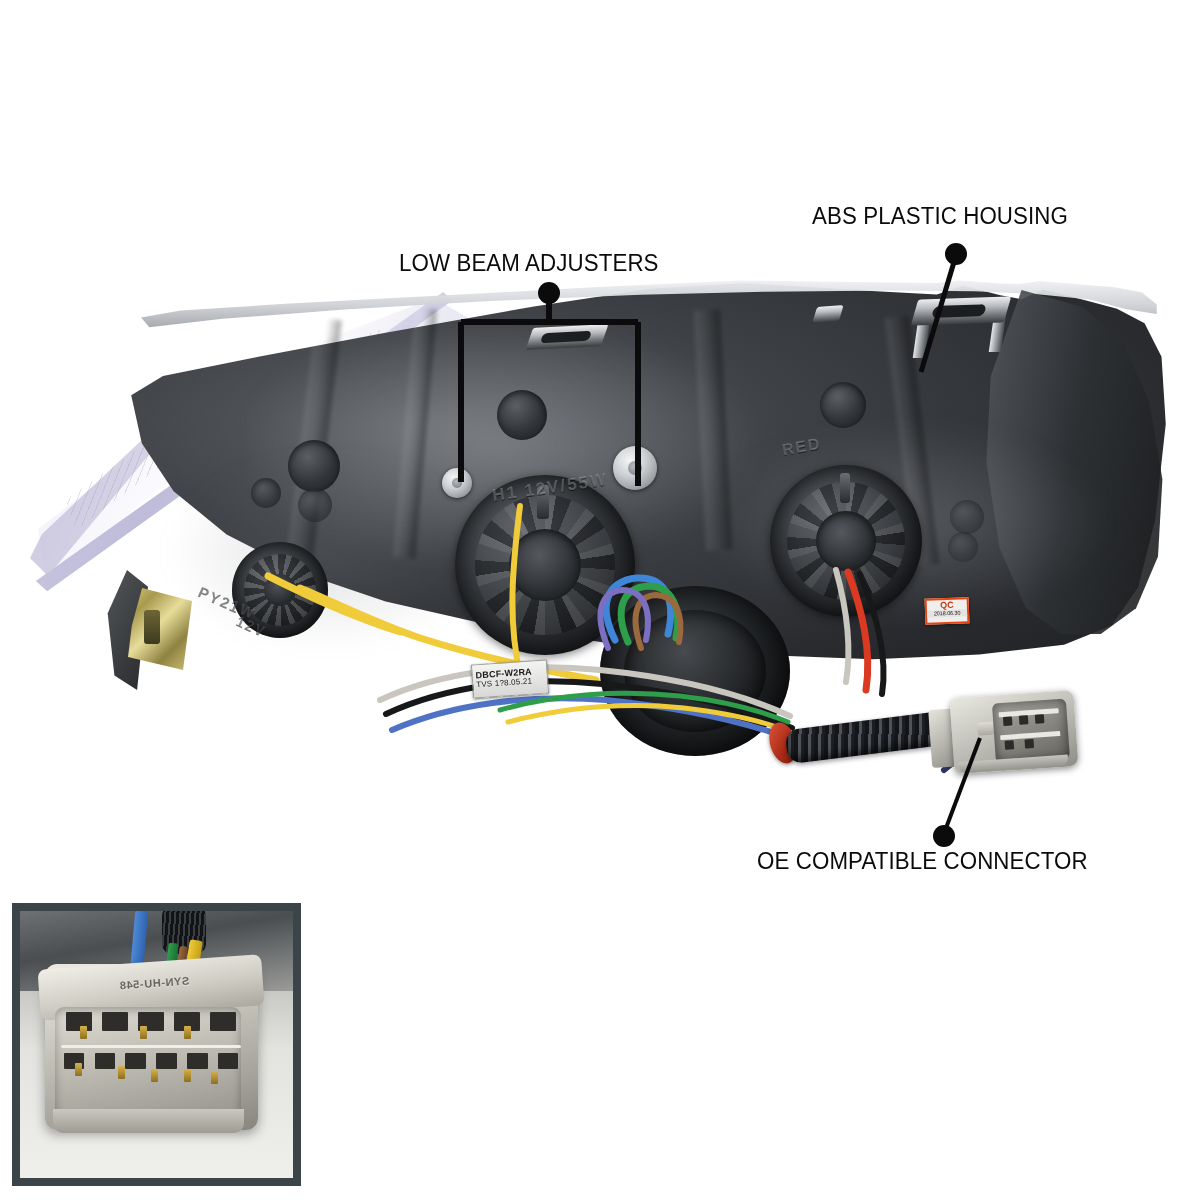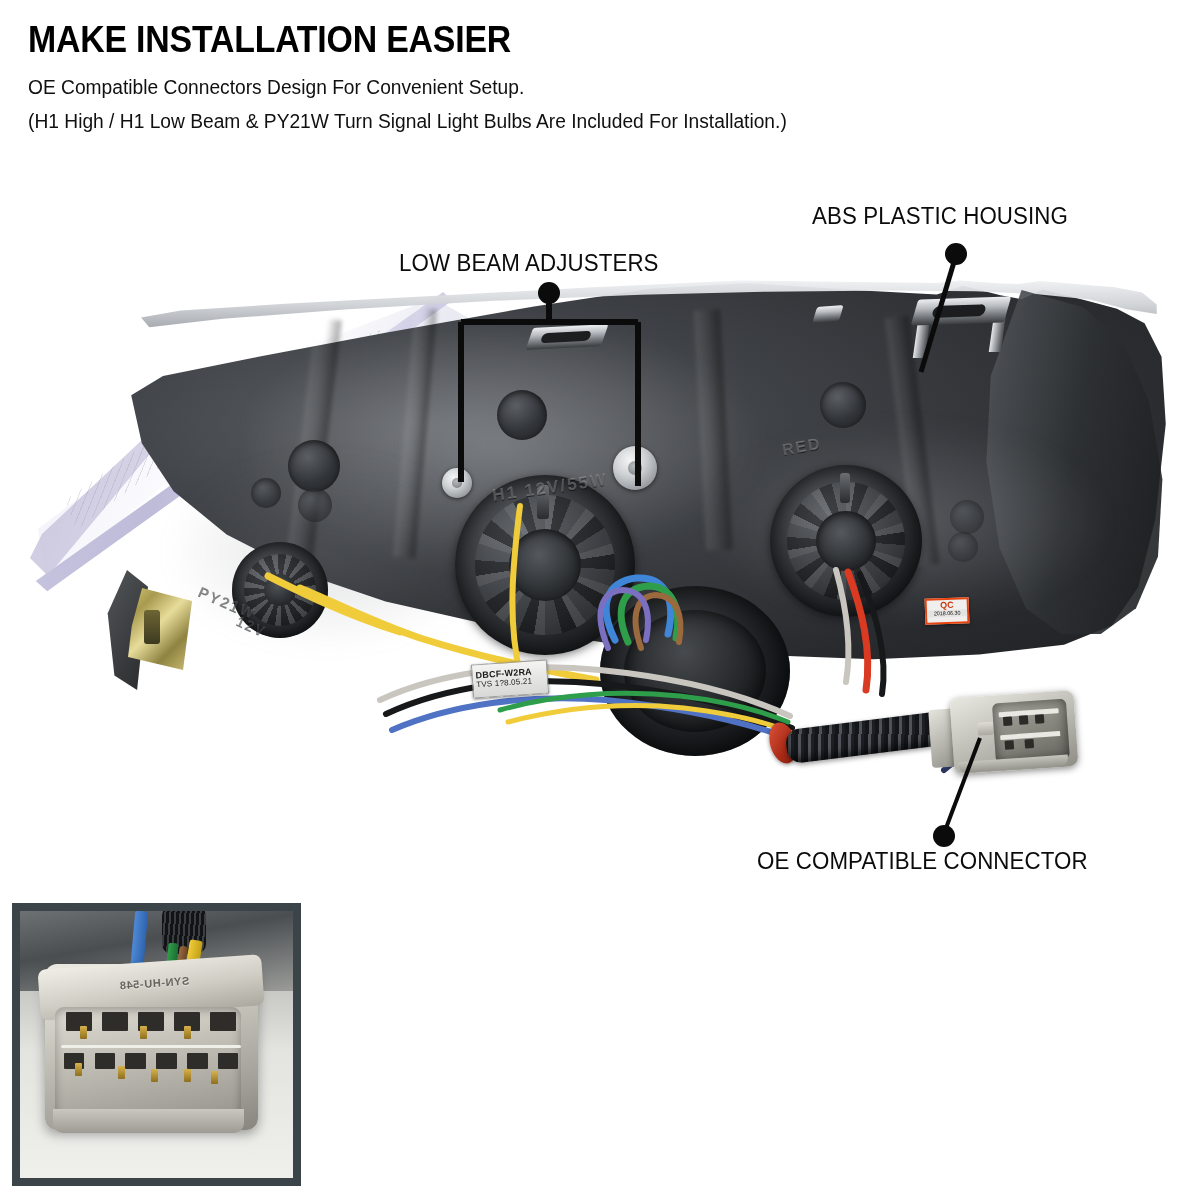--- a/index.html
+++ b/index.html
@@ -385,25 +385,20 @@
   #inset .conn-lipbot{
     position:absolute;left:12%;top:74%;width:70%;height:9%;border-radius:0 0 10px 10px;
     background:linear-gradient(180deg,#c9c7be,#9d9b93);
   }
 </style>
 </head>
 <body>
 
 <div class="stage">
 
-  <div id="header">
-    <div id="title">MAKE INSTALLATION EASIER</div>
-    <div class="subline">OE Compatible Connectors Design For Convenient Setup.</div>
-    <div class="subline second">(H1 High / H1 Low Beam &amp; PY21W Turn Signal Light Bulbs Are Included For Installation.)</div>
-  </div>
 
   <div id="product">
 
     <div class="lens"></div>
     <div class="lens-edge"></div>
     <div class="lens-edge2"></div>
     <div class="lens-flutes"></div>
 
     <div class="body-main"></div>
     <div class="body-rim"></div>

